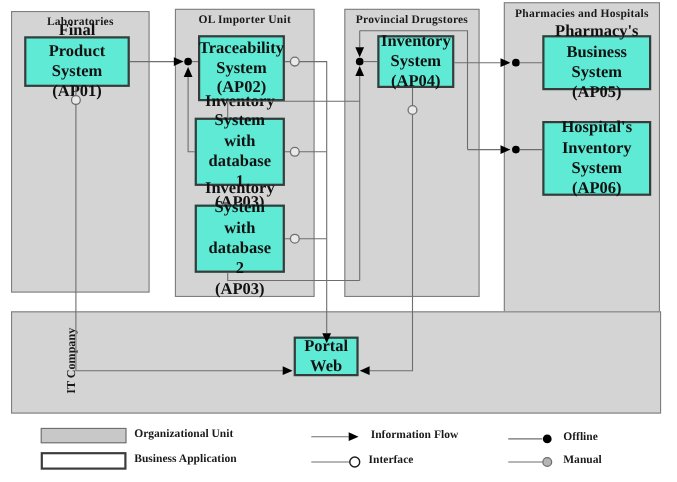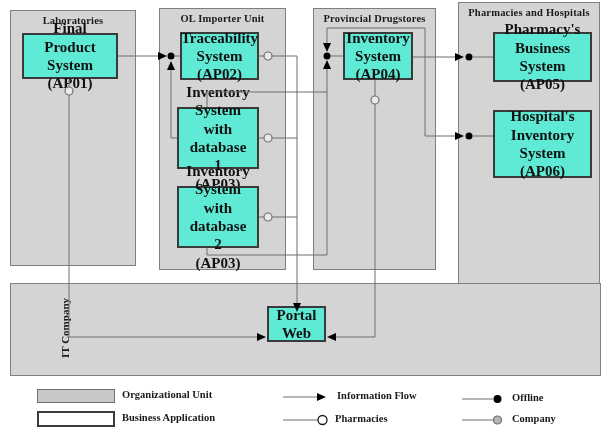--- a/index.html
+++ b/index.html
@@ -25,21 +25,21 @@
   #g-pharmacies   { left:458px; top:2px; width:142px; height:302px; }
   #g-it-company   { left:10px;  top:283px; width:591px; height:93px; }
 
   #it-company-label {
     position:absolute; left:5px; top:322px; width:120px; text-align:center;
     font-weight:bold; font-size:11px; color:#1a1a1a;
     transform:rotate(-90deg);
   }
 
   #b-ap01   { left:22px;  top:33px;  width:96px; height:46px; }
-  #b-ap02   { left:180px; top:32px;  width:79px; height:48px; }
+  #b-ap02   { left:180px; top:32px;  width:79px; height:60px; }
   #b-ap03a  { left:177px; top:107px; width:82px; height:62px; }
   #b-ap03b  { left:177px; top:186px; width:82px; height:62px; }
   #b-ap04   { left:343px; top:32px;  width:70px; height:48px; }
   #b-ap05   { left:493px; top:32px;  width:99px; height:50px; }
   #b-ap06   { left:493px; top:110px; width:99px; height:68px; }
   #b-portal { left:267px; top:306px; width:59px; height:36px; }
 
   #wires { position:absolute; left:0; top:0; width:615px; height:438px; pointer-events:none; }
   .wire   { stroke:#6e6e6e; stroke-width:1; fill:none; }
   .ahead  { fill:#000; stroke:none; }
@@ -192,17 +192,17 @@
       <path class="wire" d="M462,420 L493,420"></path>
       <circle class="dot-offline" cx="497.5" cy="420" r="4"></circle>
     </g>
   </svg>
 
   <div id="sw-org"></div>
   <div id="sw-app"></div>
   <div class="legend-label" style="left:122px; top:389px;">Organizational Unit</div>
   <div class="legend-label" style="left:122px; top:412px;">Business Application</div>
   <div class="legend-label" style="left:337px; top:390px;">Information Flow</div>
-  <div class="legend-label" style="left:335px; top:413px;">Pharmacies</div>
+  <div class="legend-label" style="left:335px; top:413px;">Interface</div>
   <div class="legend-label" style="left:512px; top:392px;">Offline</div>
-  <div class="legend-label" style="left:512px; top:413px;">Company</div>
+  <div class="legend-label" style="left:512px; top:413px;">Manual</div>
 
 </div>
 
 </body></html>

